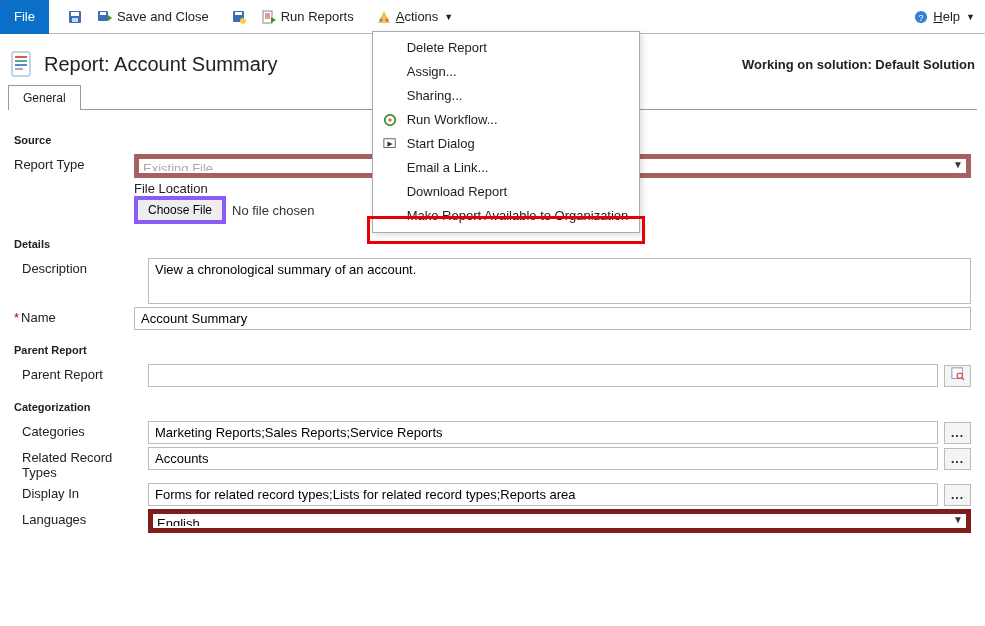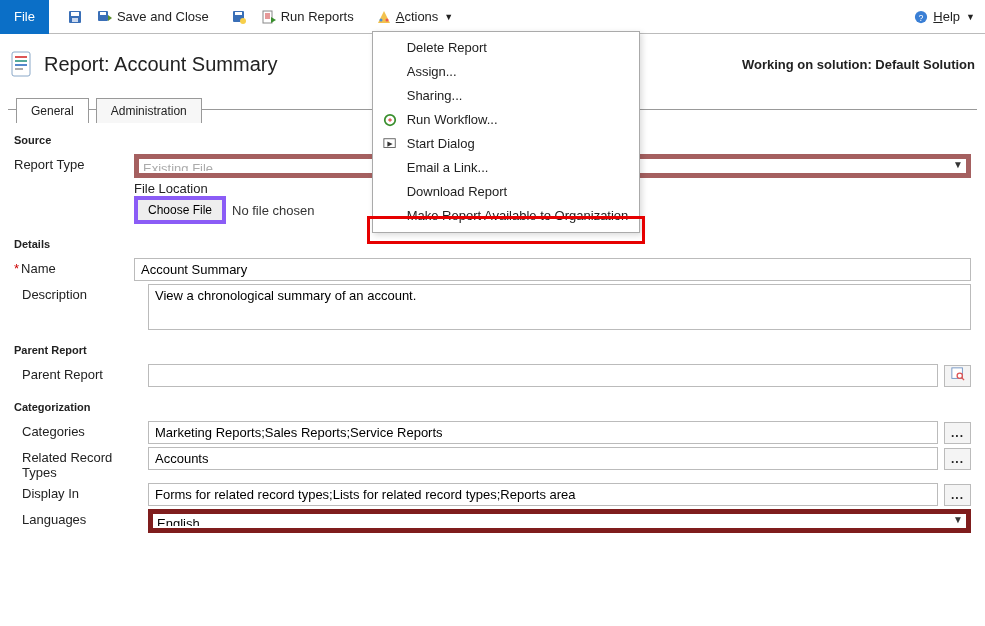--- a/index.html
+++ b/index.html
@@ -15,21 +15,21 @@
 .help-btn { display: flex; align-items: center; gap: 4px; cursor: pointer; }
 
 
 .header { display: flex; align-items: center; padding: 16px 10px 6px 10px; }
 .header-icon { width: 24px; height: 28px; margin-right: 10px; }
 .header-title { font-size: 20px; font-weight: 300; }
 .header-right { margin-left: auto; font-size: 13px; font-weight: 600; }
 
 
 .tabs { display: flex; border-bottom: 1px solid #999; margin: 0 8px; }
-.tab { padding: 5px 14px; border: 1px solid #999; border-bottom: none; margin-right: -1px; background: #f7f7f7; cursor: pointer; font-size: 12px; position: relative; top: 14px; margin-left: 8px; }
+.tab { padding: 5px 14px; border: 1px solid #999; border-bottom: none; margin-right: -1px; background: #f7f7f7; cursor: pointer; font-size: 12px; position: relative; top: 1px; }
 .tab.active { background: #fff; }
 
 
 .form-body { padding: 10px 14px 40px 14px; }
 .section-head { font-weight: 600; font-size: 11px; margin: 14px 0 8px 0; color: #222; }
 .row { display: flex; align-items: flex-start; margin: 3px 0; }
 .lbl { width: 120px; padding-top: 3px; font-size: 13px; flex-shrink: 0; }
 .lbl.indent { margin-left: 8px; width: 126px; }
 .req::before { content: "*"; color: #c00; margin-right: 2px; }
 .ctl { flex: 1; display: flex; align-items: center; gap: 6px; }
@@ -185,21 +185,20 @@
         <rect x="5" y="14" width="12" height="2" fill="#58c"></rect>
         <rect x="5" y="18" width="8" height="2" fill="#aaa"></rect>
       </svg>
   </span>
   <div class="header-title">Report: Account Summary</div>
   <div class="header-right">Working on solution: Default Solution</div>
 </div>
 
 <div class="tabs">
   <div class="tab active">General</div>
-  <div class="tab">Administration</div>
 </div>
 
 <div class="form-body">
 
   <div class="section-head">Source</div>
   <div class="row">
     <div class="lbl">Report Type</div>
     <div class="ctl">
       <div class="sel-wrap">
         <select class="sel txt ro" disabled="">
@@ -214,29 +213,29 @@
       <div style="margin-bottom:0;">File Location</div>
       <div style="display:flex;align-items:center;gap:6px;">
         <button class="small-btn">Choose File</button>
         <span class="nofile">No file chosen</span>
       </div>
     </div>
   </div>
 
   <div class="section-head">Details</div>
   <div class="row">
+    <div class="lbl indent">Description</div>
+    <div class="ctl">
+        <textarea class="ta" style="">View a chronological summary of an account.</textarea>
+      </div>
+  </div>
+  <div class="row">
     <div class="lbl req">Name</div>
     <div class="ctl">
         <input class="txt" value="Account Summary" style="">
-      </div>
-  </div>
-  <div class="row">
-    <div class="lbl indent">Description</div>
-    <div class="ctl">
-        <textarea class="ta" style="">View a chronological summary of an account.</textarea>
       </div>
   </div>
 
   <div class="section-head">Parent Report</div>
   <div class="row">
     <div class="lbl indent">Parent Report</div>
     <div class="ctl">
       <input class="txt" value="" style="">
       <div class="lookup-btn">
         <span>

